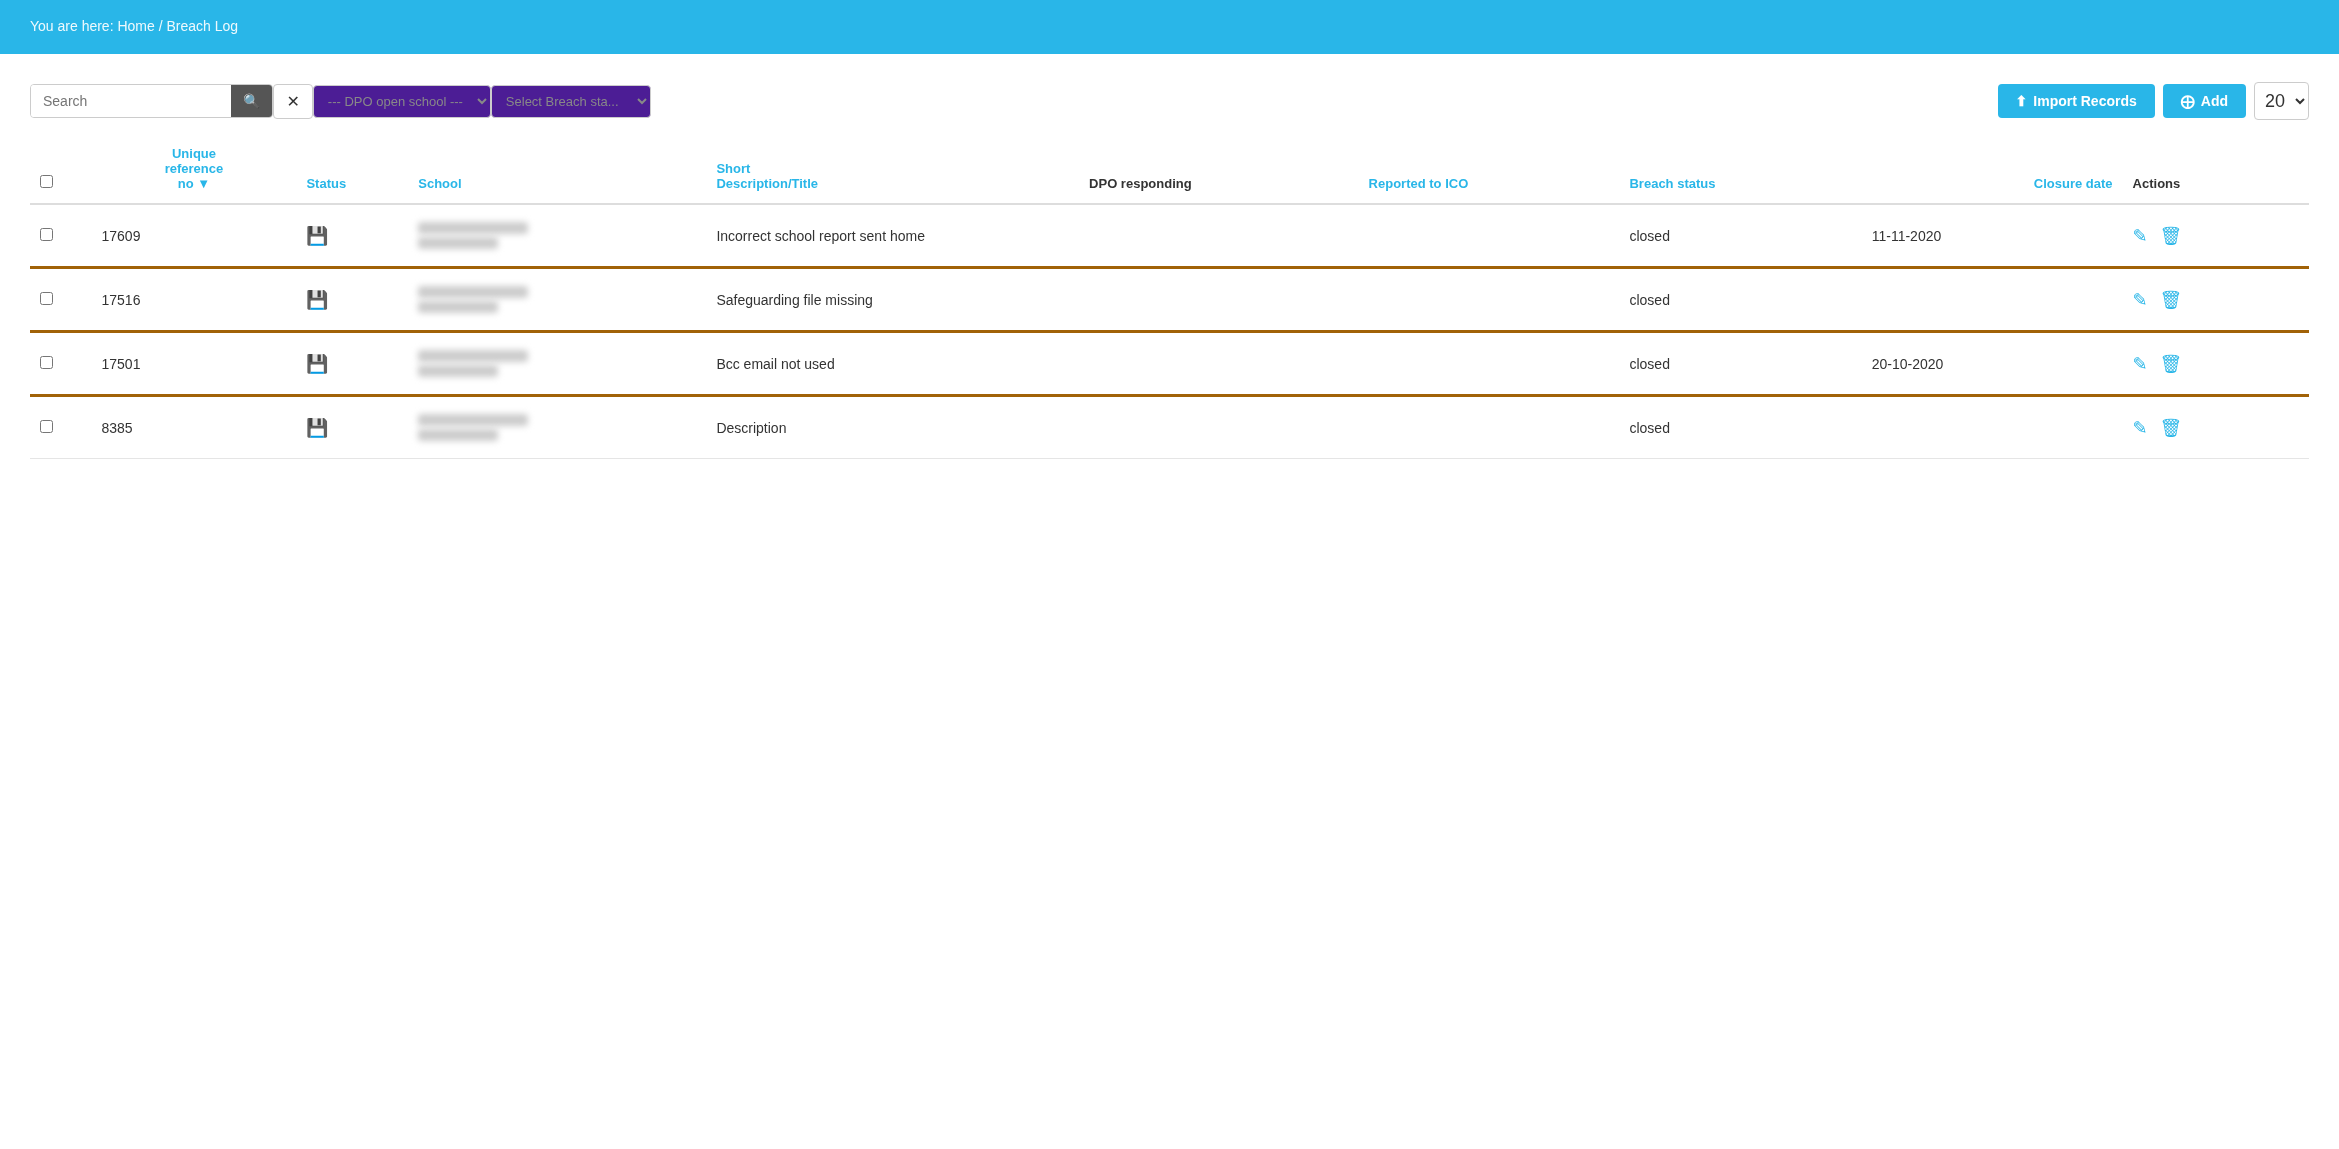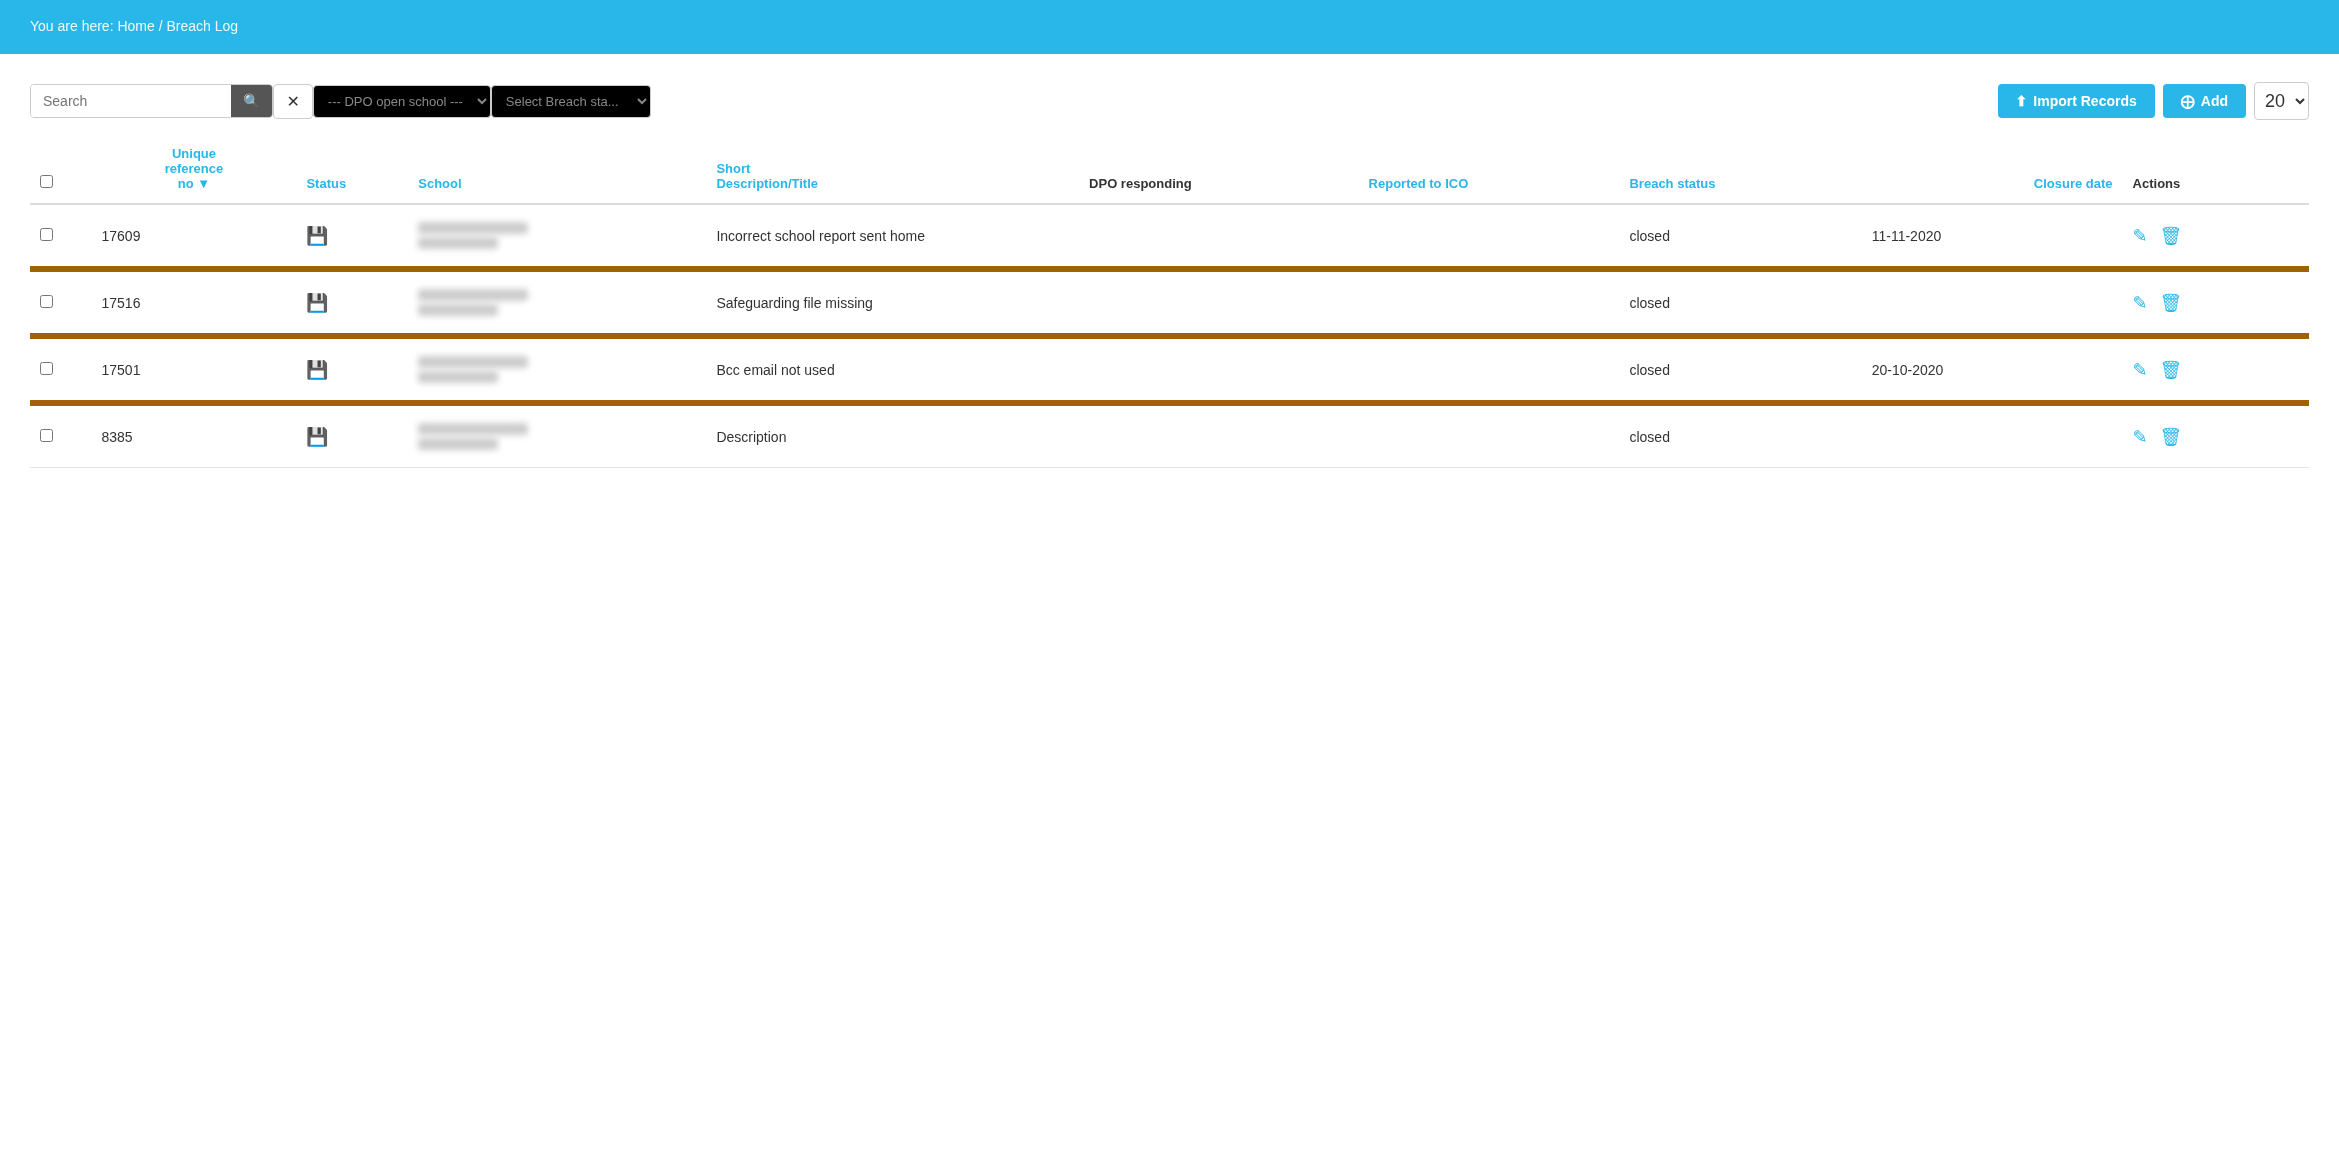--- a/index.html
+++ b/index.html
@@ -60,21 +60,21 @@
       cursor: pointer;
       font-size: 16px;
       color: #333;
     }
     .select-dropdown {
       border: 1px solid #ccc;
       border-radius: 4px;
       padding: 7px 10px;
       font-size: 13px;
       color: #888;
-      background: #000000;
+      background: #4c1d95;
       cursor: pointer;
       min-width: 160px;
       appearance: auto;
     }
     .toolbar-right {
       margin-left: auto;
       display: flex;
       align-items: center;
       gap: 8px;
     }
@@ -131,21 +131,21 @@
       border-bottom: 2px solid #ddd;
       vertical-align: bottom;
     }
     thead th.dark {
       color: #333;
     }
     thead th.col-checkbox {
       width: 30px;
     }
     tbody tr {
-      border-bottom: 6px solid #a16207;
+      border-bottom: 3px solid #a16207;
     }
     tbody tr:last-child {
       border-bottom: 1px solid #e5e5e5;
     }
     tbody td {
       padding: 14px 10px;
       font-size: 14px;
       vertical-align: middle;
     }
     .status-icon {

